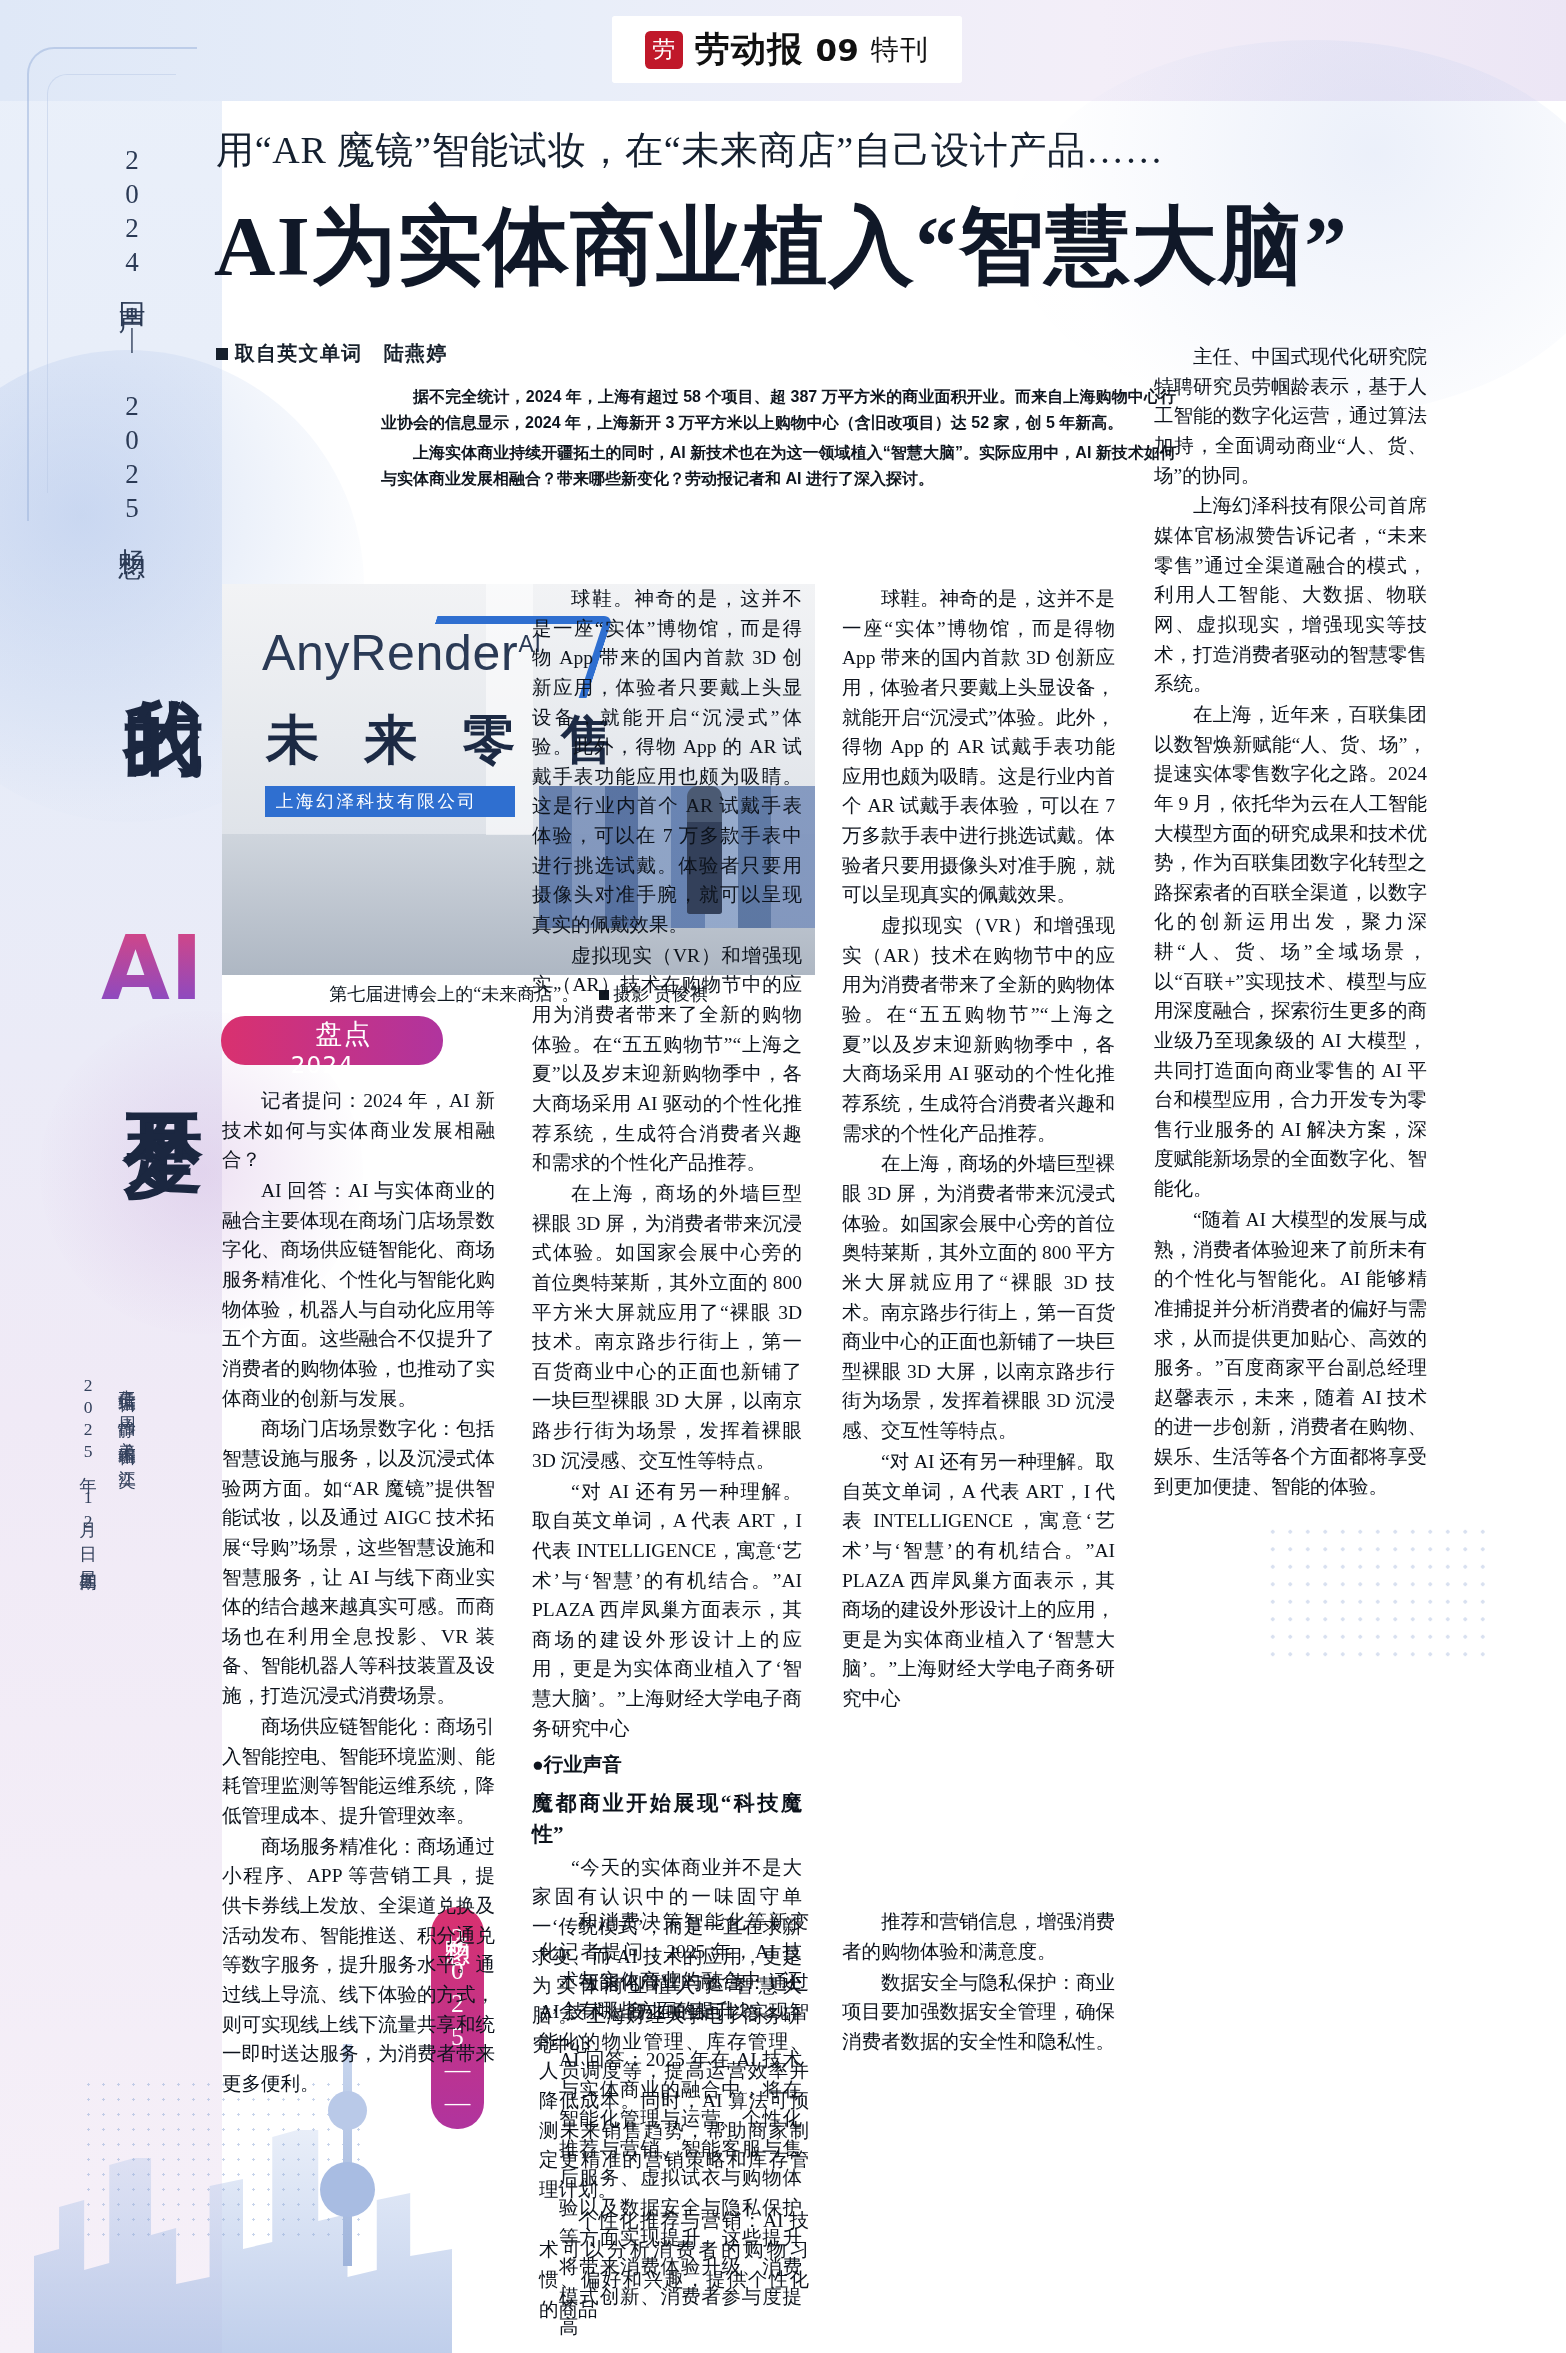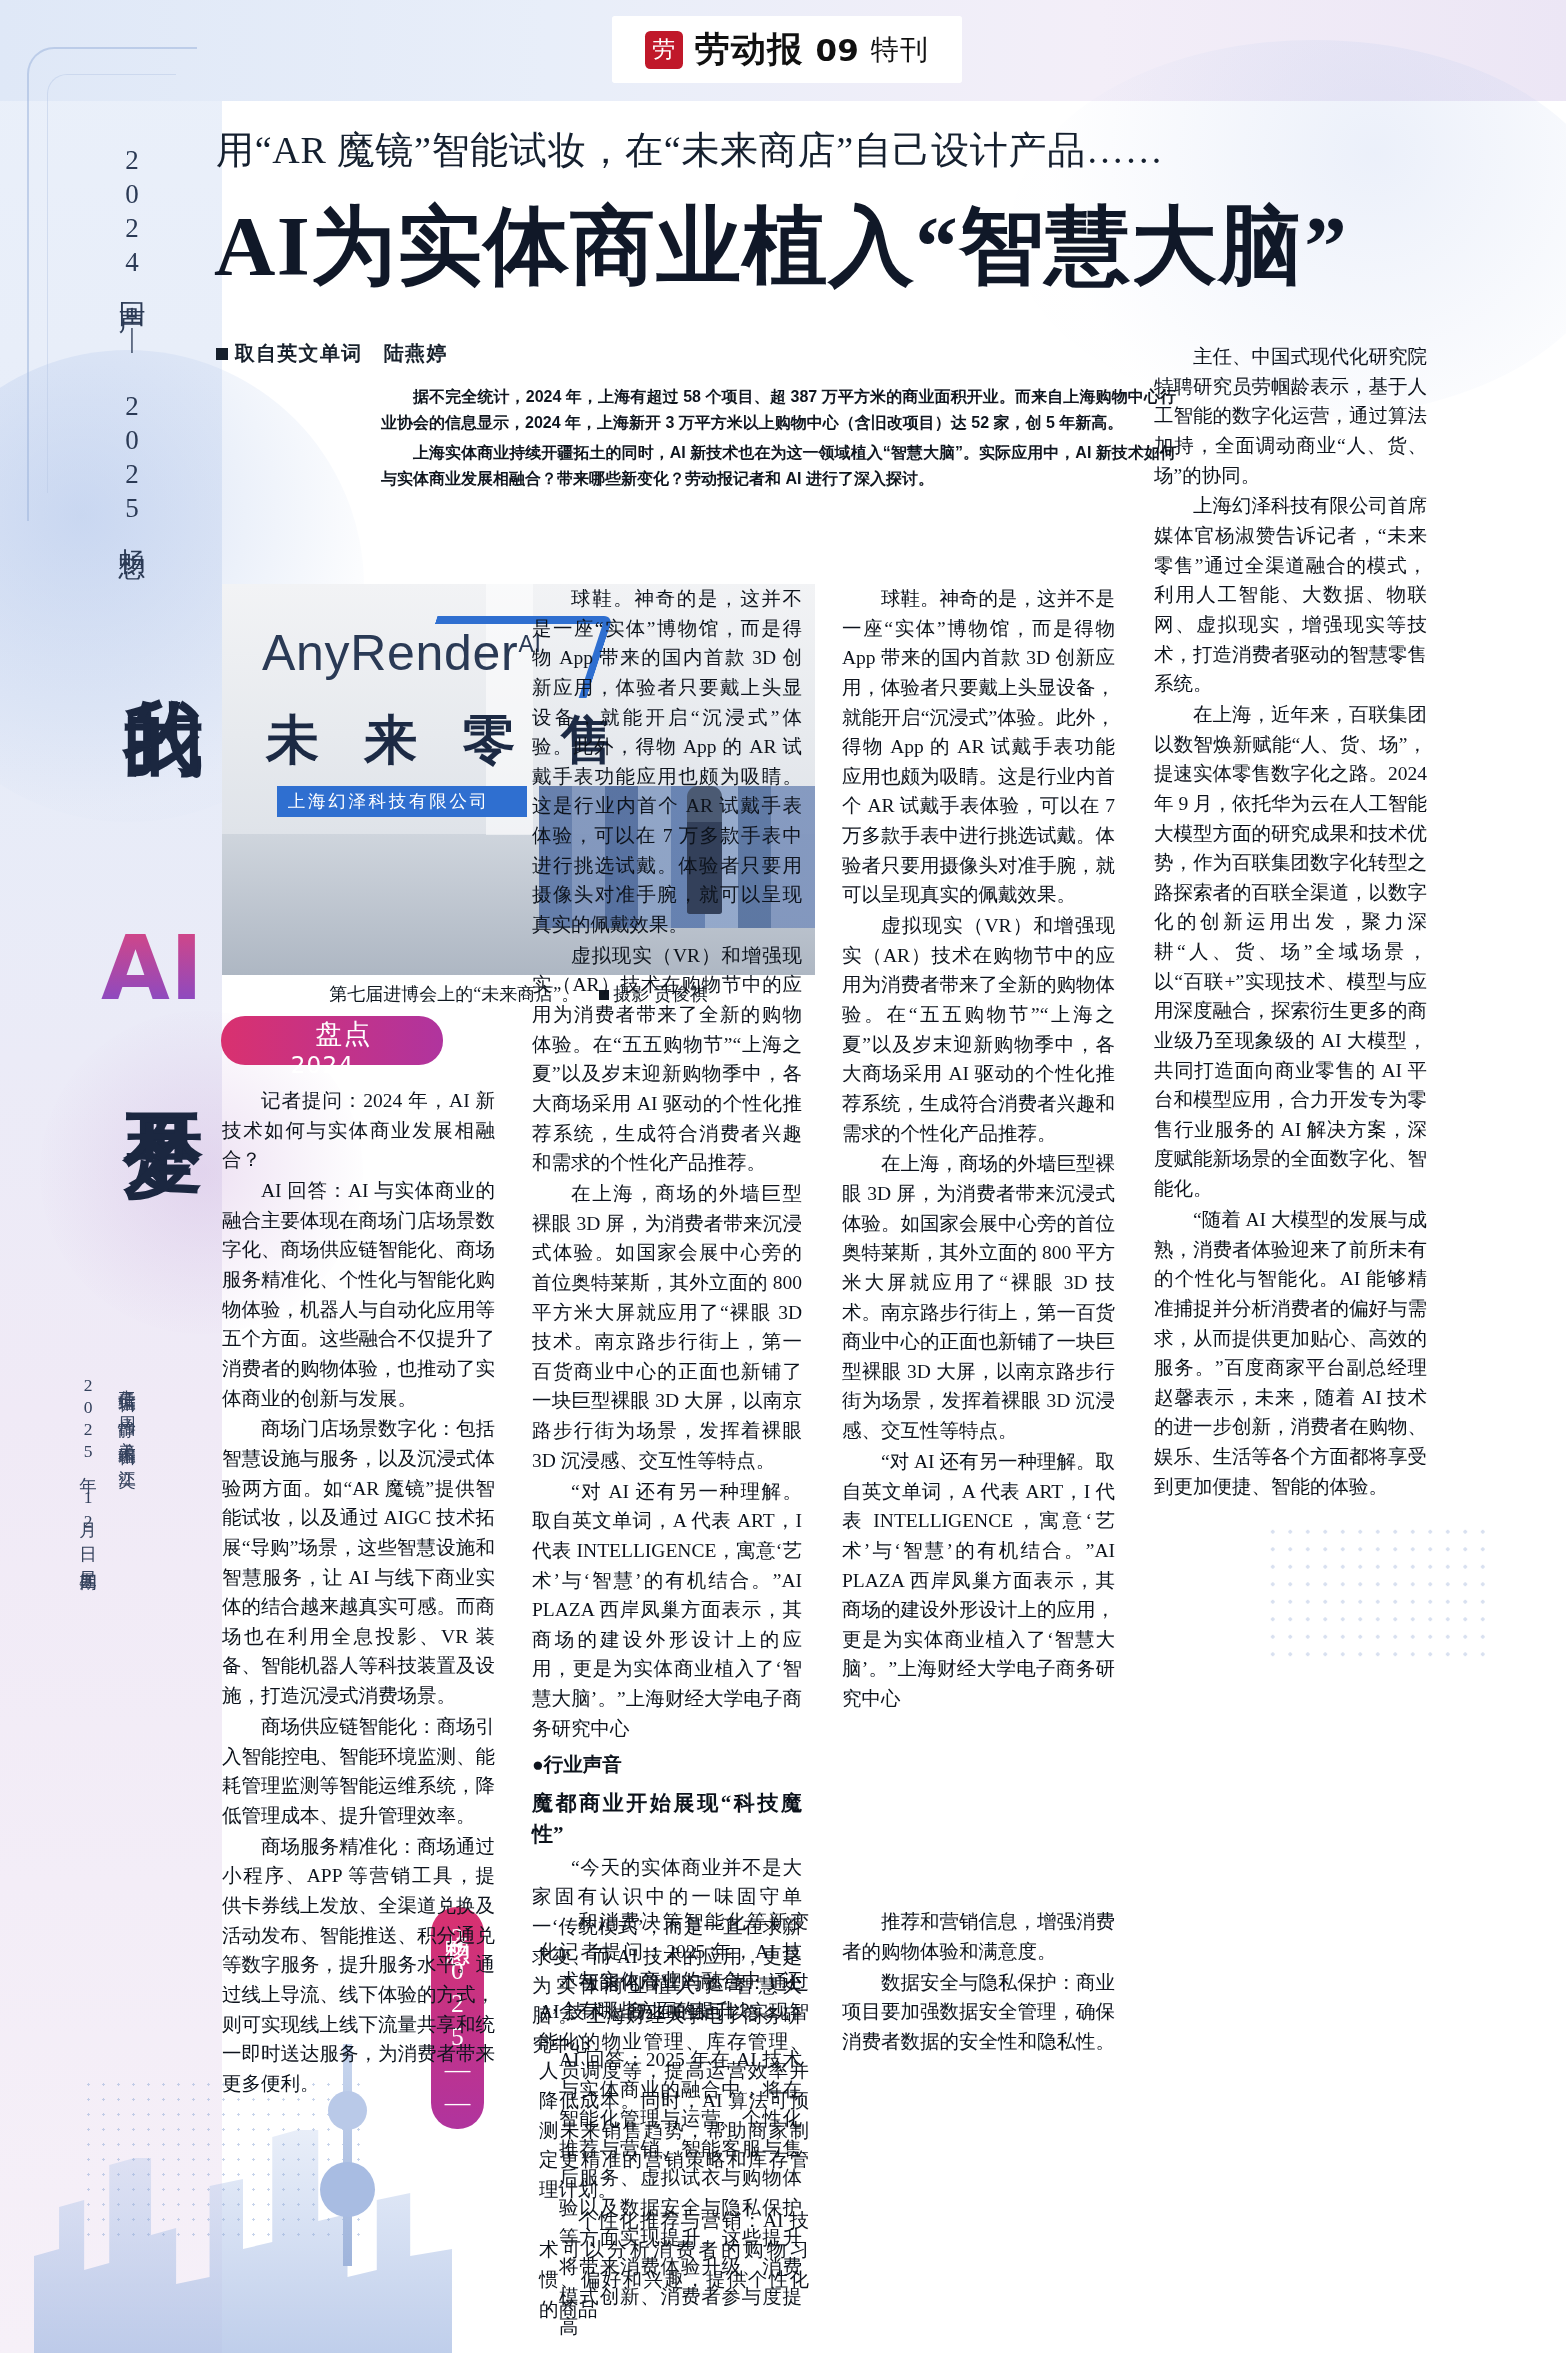--- a/index.html
+++ b/index.html
@@ -148,21 +148,21 @@
     background:linear-gradient(180deg,#cfd5dd,#aeb7c3);}
   .photo .logoword{
     position:absolute;left:40px;top:40px;font-size:50px;color:#2a3a55;
     font-family:"Liberation Sans",sans-serif;letter-spacing:0.7px;
   }
   .photo .logoword .small{font-size:23px;vertical-align:super;}
   .photo .cn{
     position:absolute;left:44px;top:121px;font-size:53px;font-weight:bold;color:#1c2a44;
     letter-spacing:16px;font-family:"Liberation Serif",serif;
   }
-  .photo .barblue{position:absolute;left:55px;top:202px;width:250px;height:31px;background:#2f6fd0;}
+  .photo .barblue{position:absolute;left:43px;top:202px;width:250px;height:31px;background:#2f6fd0;}
   .photo .barblue span{color:#fff;font-size:17.5px;line-height:31px;margin-left:10.8px;letter-spacing:2.7px;}
   .photo .swoosh{
     position:absolute;left:202px;top:32px;width:168px;height:74px;
     border-top:8px solid #2f6fd0;border-right:8px solid #2f6fd0;
     transform:skewX(-18deg);border-top-right-radius:9.4px;
   }
   .photo .screens{
     position:absolute;left:317px;top:202px;width:276px;height:142px;
     background:
       linear-gradient(90deg,#5d78a8 0 12%,#7d93bb 12% 24%,#4e6a9c 24% 36%,#8aa0c4 36% 48%,#5f7cae 48% 60%,#90a6ca 60% 72%,#55719f 72% 84%,#7e94bd 84% 100%);

